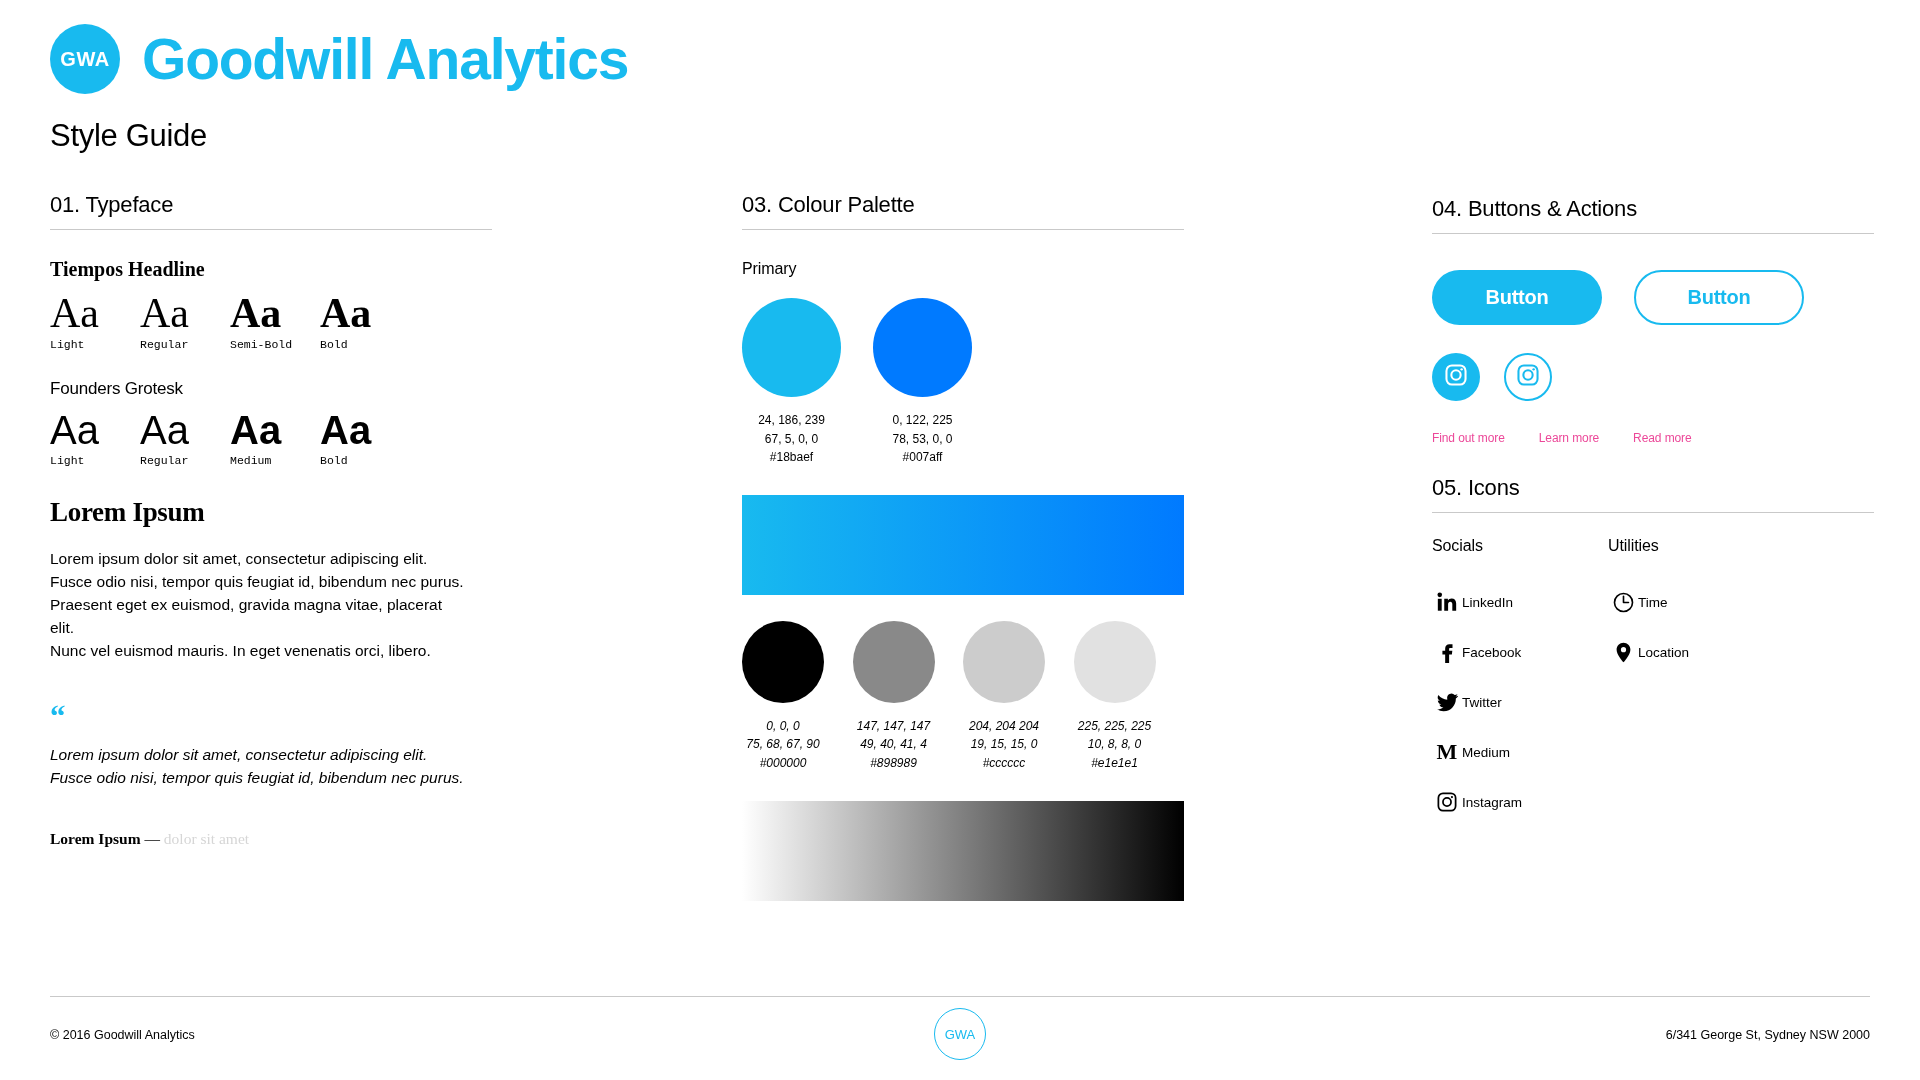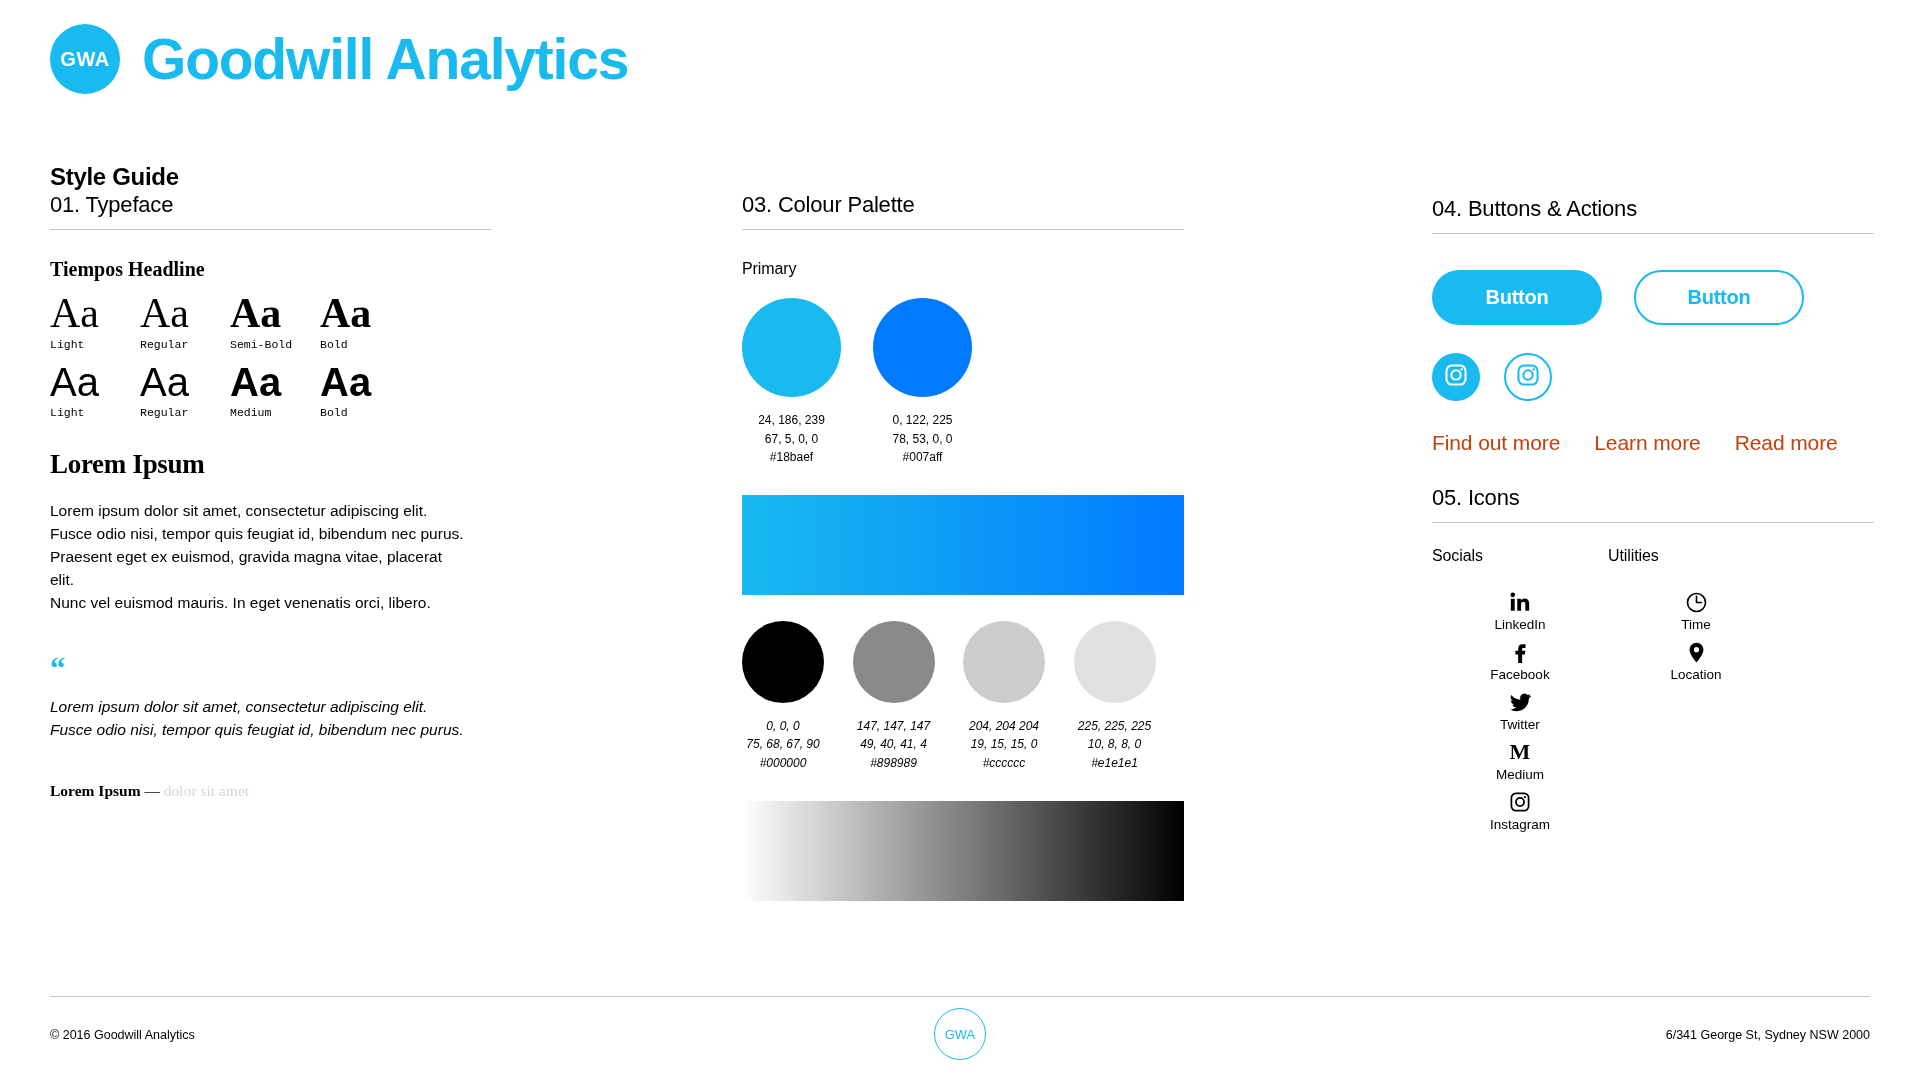--- a/index.html
+++ b/index.html
@@ -14,21 +14,21 @@
 
   
   .header { position: absolute; left: 50px; top: 24px; display: flex; align-items: center; gap: 22px; }
   .logo-badge {
     width: 70px; height: 70px; border-radius: 50%;
     background: #18baef; color: #fff;
     display: flex; align-items: center; justify-content: center;
     font-weight: bold; font-size: 20px; letter-spacing: .5px;
   }
   .brand-title { font-size: 57px; font-weight: bold; color: #18baef; letter-spacing: -1.2px; line-height: 1; }
-  .style-guide { position: absolute; left: 50px; top: 118px; font-size: 24px; font-weight: bold; letter-spacing: -0.3px; margin-top: 45px; }
+  .style-guide { position: absolute; left: 50px; top: 118px; font-size: 31px; font-weight: normal; letter-spacing: -0.3px; }
 
   
   .sec-head { font-size: 22px; font-weight: 400; letter-spacing: -0.2px; padding-bottom: 11px; border-bottom: 1px solid #c9c9c9; }
 
   
   .col-left { position: absolute; left: 50px; top: 192px; width: 442px; }
   .col-mid  { position: absolute; left: 742px; top: 192px; width: 442px; }
   .col-right{ position: absolute; left: 1432px; top: 196px; width: 442px; }
 
   
@@ -76,27 +76,27 @@
     padding: 13px 44px; border-radius: 30px; cursor: pointer;
     border: 2px solid transparent; line-height: 1.25;
   }
   .btn-filled { background: #18baef; color: #ffffff; min-width: 170px; text-align: center; }
   .btn-outline { background: #ffffff; color: #18baef; border-color: #18baef; min-width: 170px; text-align: center; }
   .social-btn-row { display: flex; gap: 24px; margin-top: 28px; align-items: center; }
   .sb { width: 48px; height: 48px; border-radius: 50%; display: flex; align-items: center; justify-content: center; cursor: pointer; }
   .sb-filled { background: #18baef; }
   .sb-outline { background: #fff; border: 2px solid #18baef; }
   .link-row { display: flex; gap: 34px; margin-top: 30px; }
-  .txt-link { color: #c2410c; font-size: 21px; text-decoration: none; cursor: pointer; letter-spacing: -0.1px; }
+  .txt-link { color: #ec4899; font-size: 12px; text-decoration: none; cursor: pointer; letter-spacing: -0.1px; }
 
   
   .icons-wrap { display: flex; gap: 0; margin-top: 24px; }
   .icon-col { width: 176px; }
   .icon-col-head { font-size: 16px; margin-bottom: 22px; letter-spacing: -0.1px; }
-  .icon-item { display: flex; align-items: center; gap: 0; height: 50px; flex-direction: column; }
+  .icon-item { display: flex; align-items: center; gap: 0; height: 50px; }
   .icon-box { width: 30px; height: 30px; display: flex; align-items: center; justify-content: center; }
   .icon-label { font-size: 13.5px; }
 
   
   .footer-rule { position: absolute; left: 50px; top: 996px; width: 1820px; height: 1px; background: #c9c9c9; }
   .footer { position: absolute; left: 50px; top: 1028px; width: 1820px; display: flex; align-items: center; justify-content: space-between; }
   .footer-txt { font-size: 12.5px; }
   .footer-logo {
     position: absolute; left: 50%; top: 1008px; transform: translateX(-50%);
     width: 52px; height: 52px; border-radius: 50%; border: 1.5px solid #18baef;
@@ -135,20 +135,21 @@
       <div class="specimen">
         <div class="spec-aa w-semi">Aa</div>
         <div class="spec-label">Semi-Bold</div>
       </div>
       <div class="specimen">
         <div class="spec-aa w-bold">Aa</div>
         <div class="spec-label">Bold</div>
       </div>
     </div>
 
+    <div class="font-name sans">Founders Grotesk</div>
     <div class="specimen-row sans-spec">
       <div class="specimen">
         <div class="spec-aa w-light">Aa</div>
         <div class="spec-label">Light</div>
       </div>
       <div class="specimen">
         <div class="spec-aa w-regular">Aa</div>
         <div class="spec-label">Regular</div>
       </div>
       <div class="specimen">

